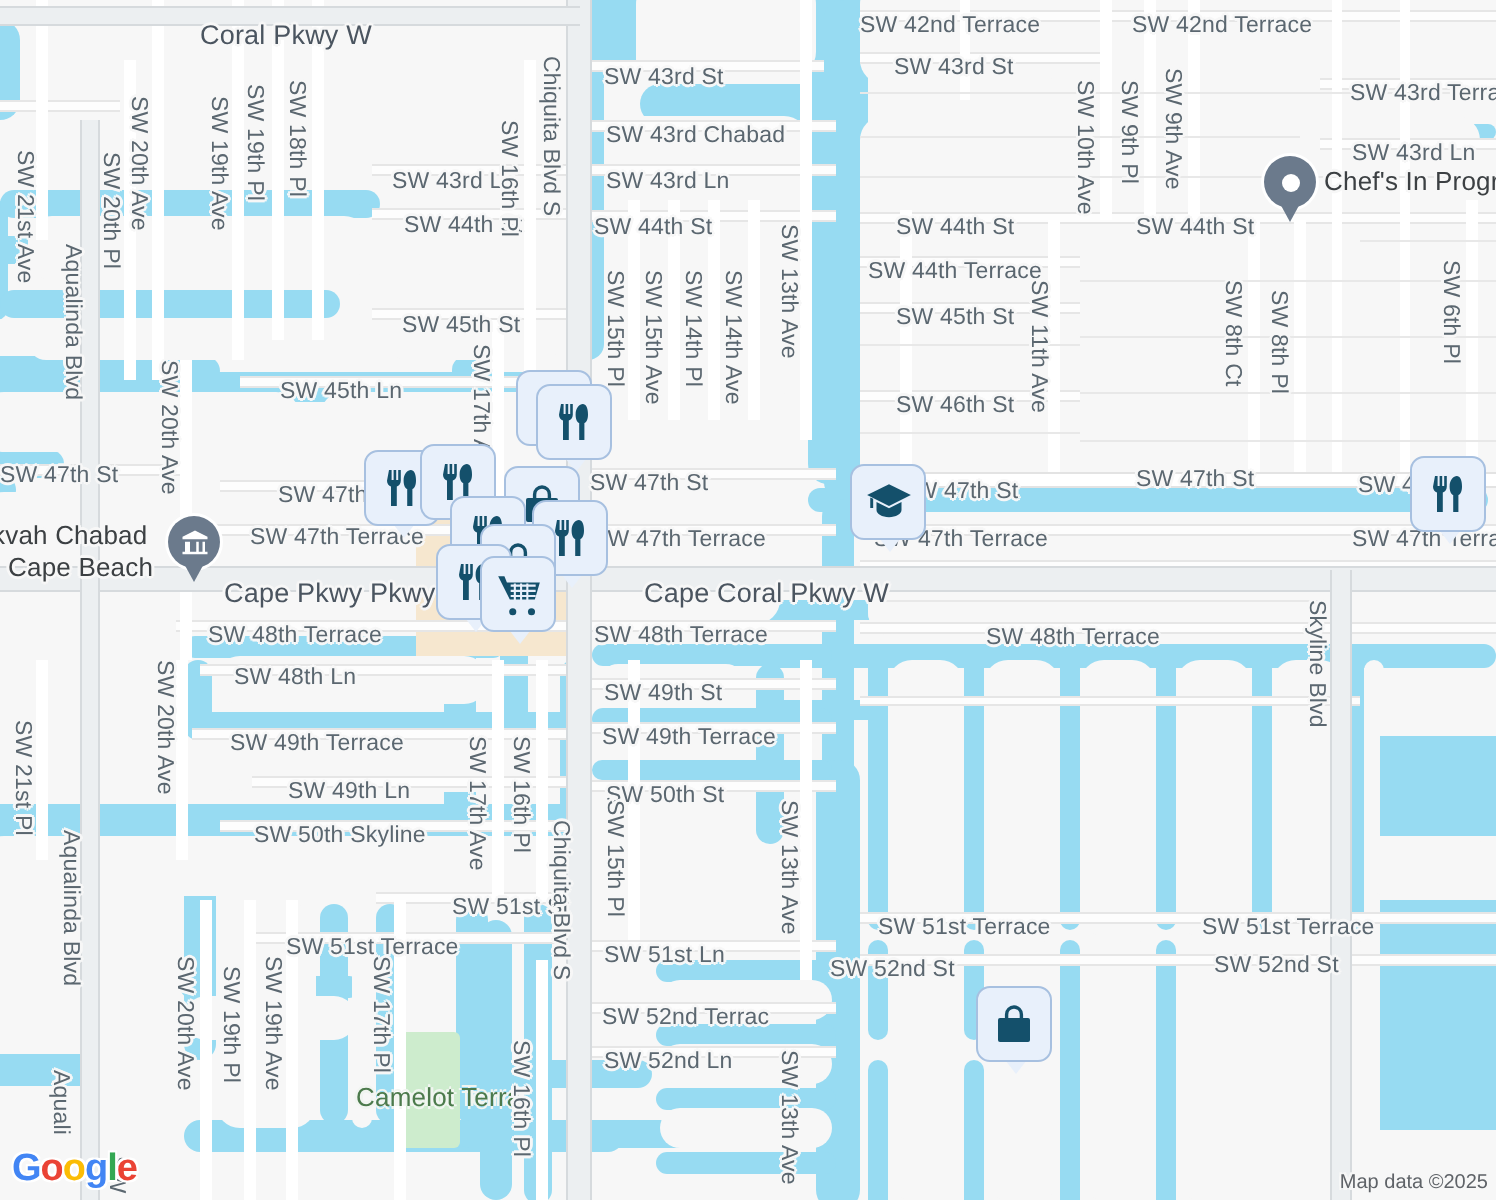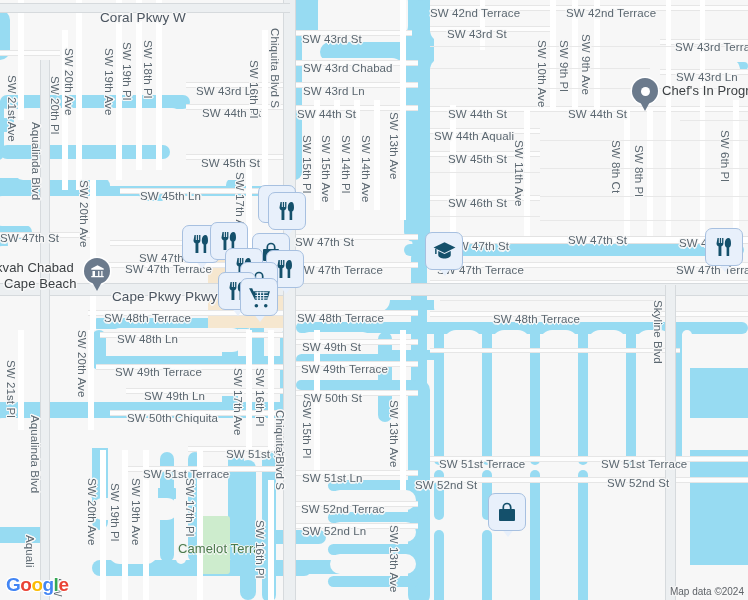--- a/index.html
+++ b/index.html
@@ -347,46 +347,47 @@
       <div class="lbl" style="left: 447px; top: 28px;">SW 43rd St</div>
       <div class="lbl" style="left: 675px; top: 41px;">SW 43rd Terrac</div>
       <div class="lbl" style="left: 303px; top: 62px;">SW 43rd Chabad</div>
       <div class="lbl" style="left: 196px; top: 85px;">SW 43rd Ln</div>
       <div class="lbl" style="left: 303px; top: 85px;">SW 43rd Ln</div>
       <div class="lbl" style="left: 676px; top: 71px;">SW 43rd Ln</div>
       <div class="lbl" style="left: 202px; top: 107px;">SW 44th St</div>
       <div class="lbl" style="left: 297px; top: 108px;">SW 44th St</div>
       <div class="lbl" style="left: 448px; top: 108px;">SW 44th St</div>
       <div class="lbl" style="left: 568px; top: 108px;">SW 44th St</div>
-      <div class="lbl" style="left: 434px; top: 130px;">SW 44th Aquali</div>
+      <div class="lbl" style="left: 434px; top: 130px;">SW 44th Terrace</div>
       <div class="lbl" style="left: 201px; top: 157px;">SW 45th St</div>
       <div class="lbl" style="left: 448px; top: 153px;">SW 45th St</div>
       <div class="lbl" style="left: 140px; top: 190px;">SW 45th Ln</div>
       <div class="lbl" style="left: 448px; top: 197px;">SW 46th St</div>
       <div class="lbl" style="left: 0px; top: 232px;">SW 47th St</div>
-      <div class="lbl" style="left: 139px; top: 242px; margin-top: 10px;">SW 47th</div>
+      <div class="lbl" style="left: 139px; top: 242px;">SW 47th</div>
       <div class="lbl" style="left: 295px; top: 236px;">SW 47th St</div>
       <div class="lbl" style="left: 450px; top: 240px;">SW 47th St</div>
       <div class="lbl" style="left: 568px; top: 234px;">SW 47th St</div>
       <div class="lbl" style="left: 679px; top: 237px;">SW 4</div>
       <div class="lbl" style="left: 125px; top: 263px;">SW 47th Terrace</div>
       <div class="lbl" style="left: 296px; top: 264px;">SW 47th Terrace</div>
       <div class="lbl" style="left: 437px; top: 264px;">SW 47th Terrace</div>
       <div class="lbl" style="left: 676px; top: 264px;">SW 47th Terra</div>
       <div class="lbl big" style="left: 112px; top: 289px;">Cape Pkwy Pkwy</div>
+      <div class="lbl big" style="left: 322px; top: 289px;">Cape Coral Pkwy W</div>
       <div class="lbl" style="left: 104px; top: 312px;">SW 48th Terrace</div>
       <div class="lbl" style="left: 297px; top: 312px;">SW 48th Terrace</div>
       <div class="lbl" style="left: 493px; top: 313px;">SW 48th Terrace</div>
       <div class="lbl" style="left: 117px; top: 333px;">SW 48th Ln</div>
       <div class="lbl" style="left: 302px; top: 341px;">SW 49th St</div>
       <div class="lbl" style="left: 115px; top: 366px;">SW 49th Terrace</div>
       <div class="lbl" style="left: 301px; top: 363px;">SW 49th Terrace</div>
       <div class="lbl" style="left: 144px; top: 390px;">SW 49th Ln</div>
       <div class="lbl" style="left: 303px; top: 392px;">SW 50th St</div>
-      <div class="lbl" style="left: 127px; top: 412px;">SW 50th Chiquita</div>
+      <div class="lbl" style="left: 127px; top: 412px;">SW 50th Skyline</div>
       <div class="lbl" style="left: 226px; top: 448px;">SW 51st St</div>
       <div class="lbl" style="left: 143px; top: 468px;">SW 51st Terrace</div>
       <div class="lbl" style="left: 439px; top: 458px;">SW 51st Terrace</div>
       <div class="lbl" style="left: 601px; top: 458px;">SW 51st Terrace</div>
       <div class="lbl" style="left: 302px; top: 472px;">SW 51st Ln</div>
       <div class="lbl" style="left: 415px; top: 479px;">SW 52nd St</div>
       <div class="lbl" style="left: 607px; top: 477px;">SW 52nd St</div>
       <div class="lbl" style="left: 301px; top: 503px;">SW 52nd Terrac</div>
       <div class="lbl" style="left: 302px; top: 525px;">SW 52nd Ln</div>
       <div class="lbl park-lbl" style="left: 178px; top: 541px;">Camelot Terra</div>
@@ -594,15 +595,15 @@
               <rect x="4" y="9" width="16" height="12" rx="1" fill="#14506b"></rect>
             </svg>
           </span>
         </div>
       </div>
     </div>
 
   <div id="google-logo">
     <span class="g1">G</span><span class="g2">o</span><span class="g3">o</span><span class="g4">g</span><span class="g5">l</span><span class="g6">e</span>
   </div>
-  <div id="attribution">Map data ©2024</div>
+  <div id="attribution">Map data ©2025</div>
 
 </div>
 
 </body></html>

